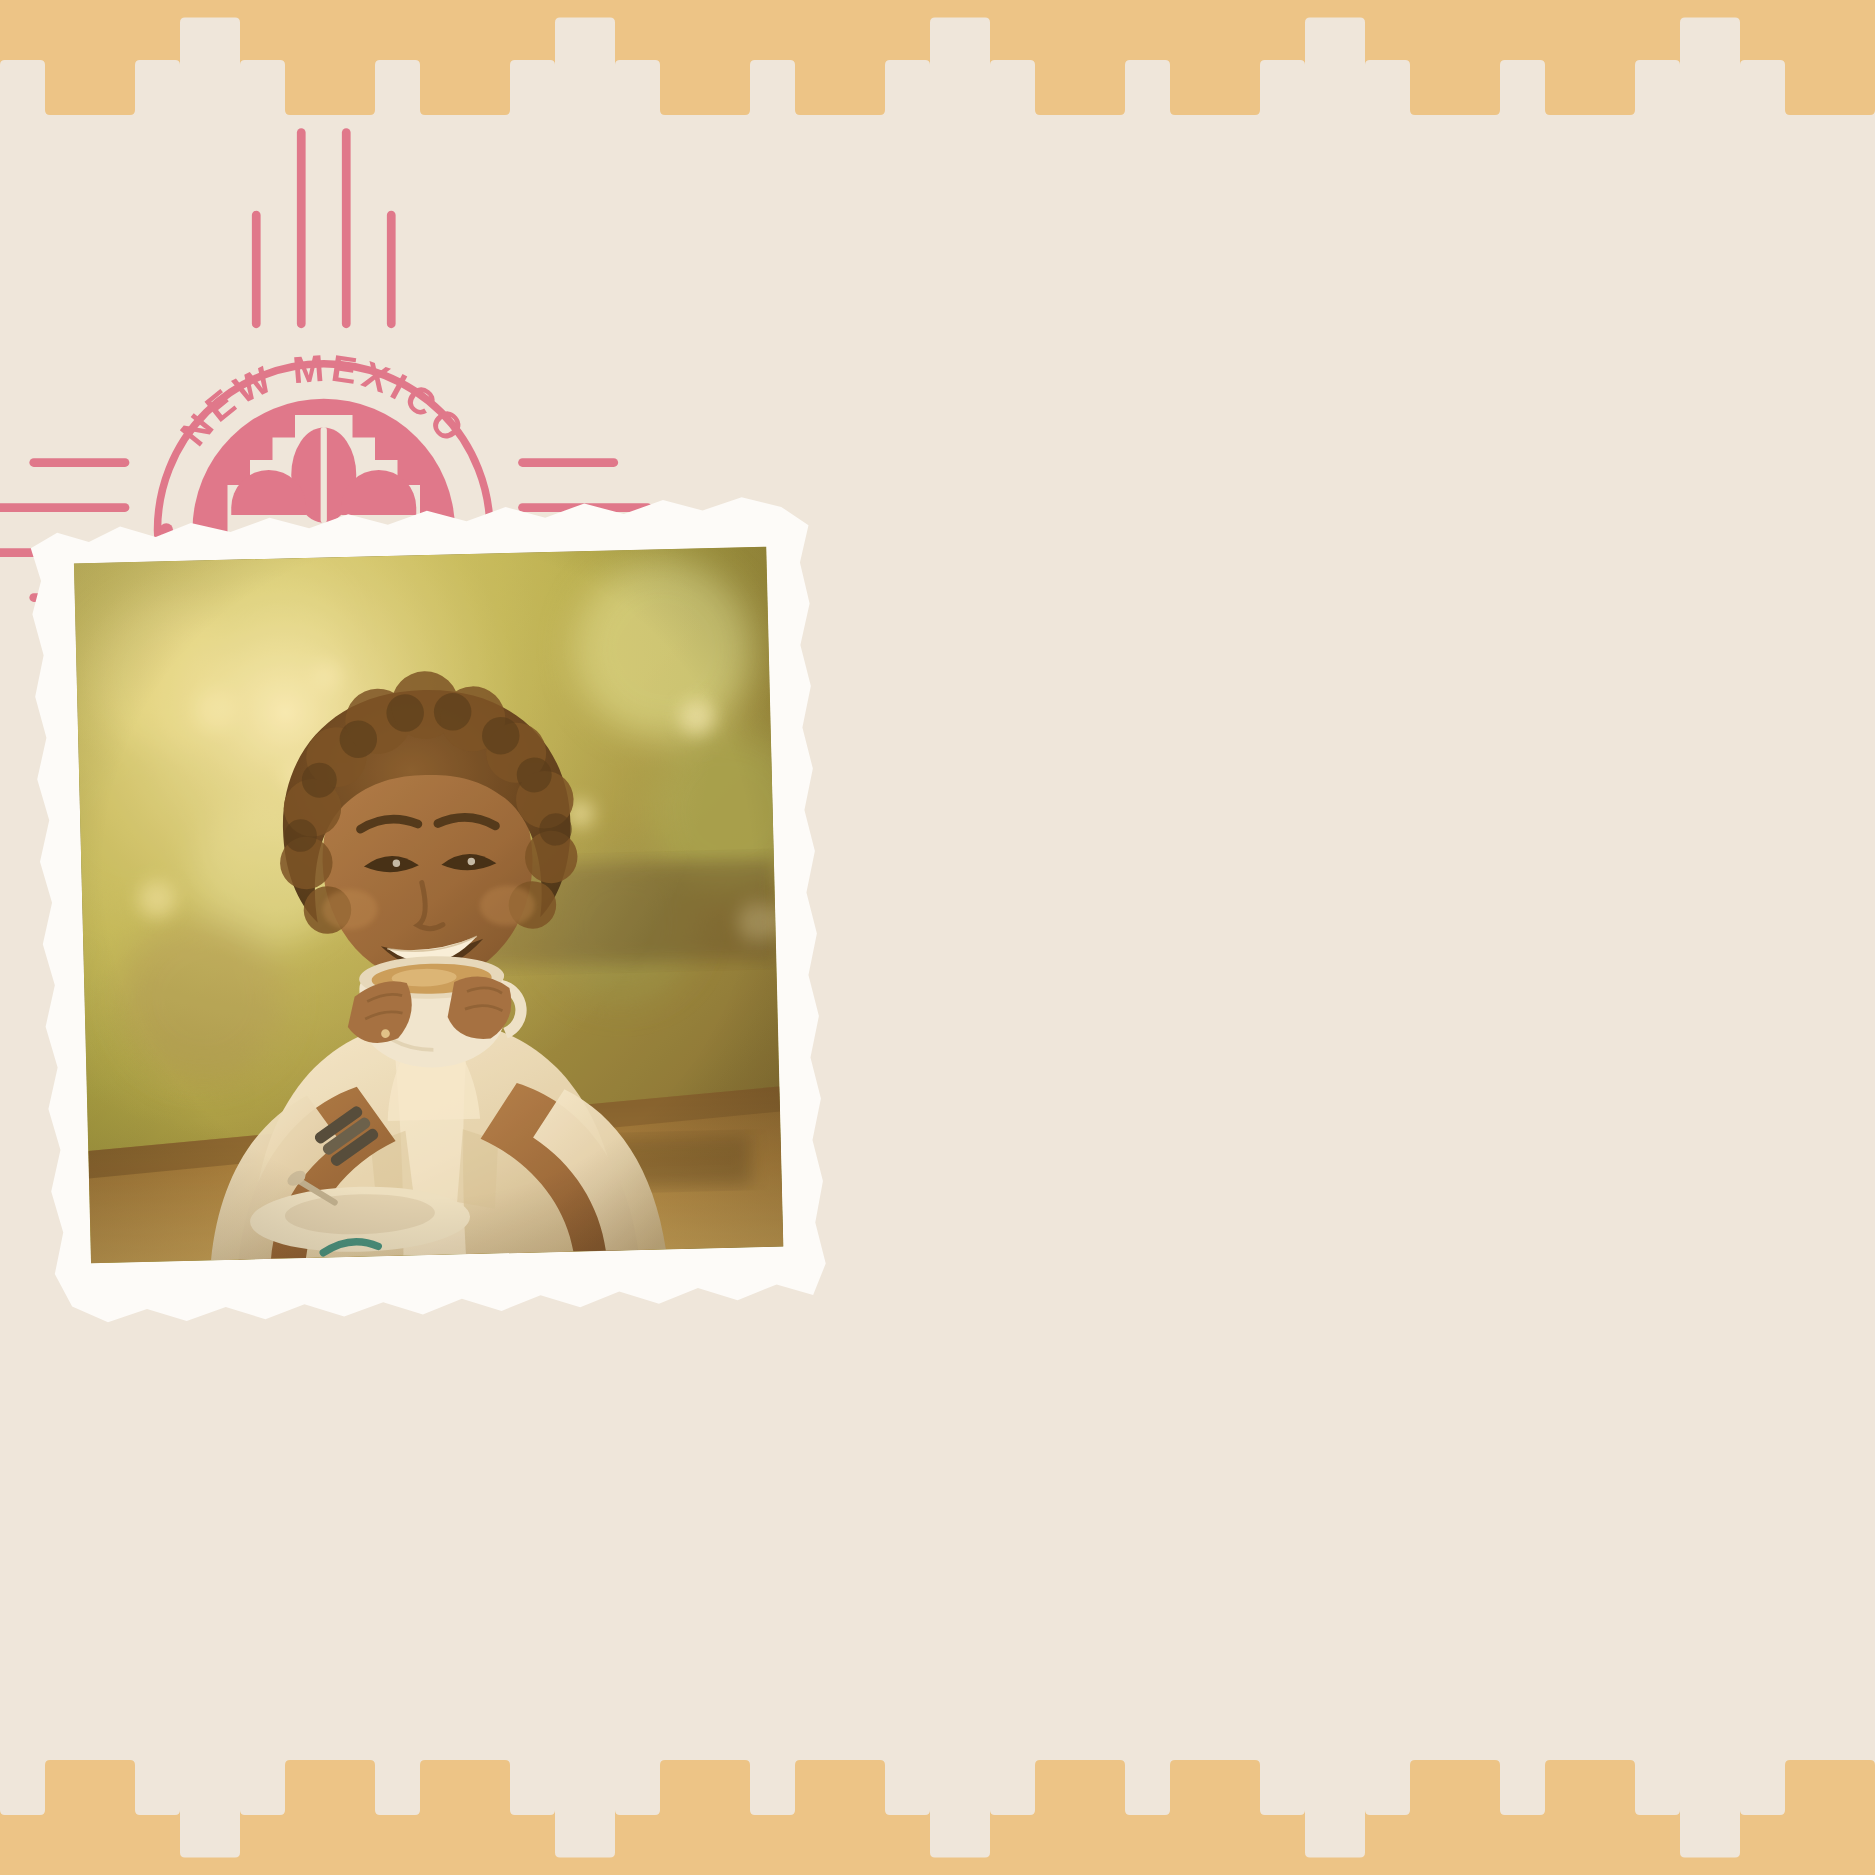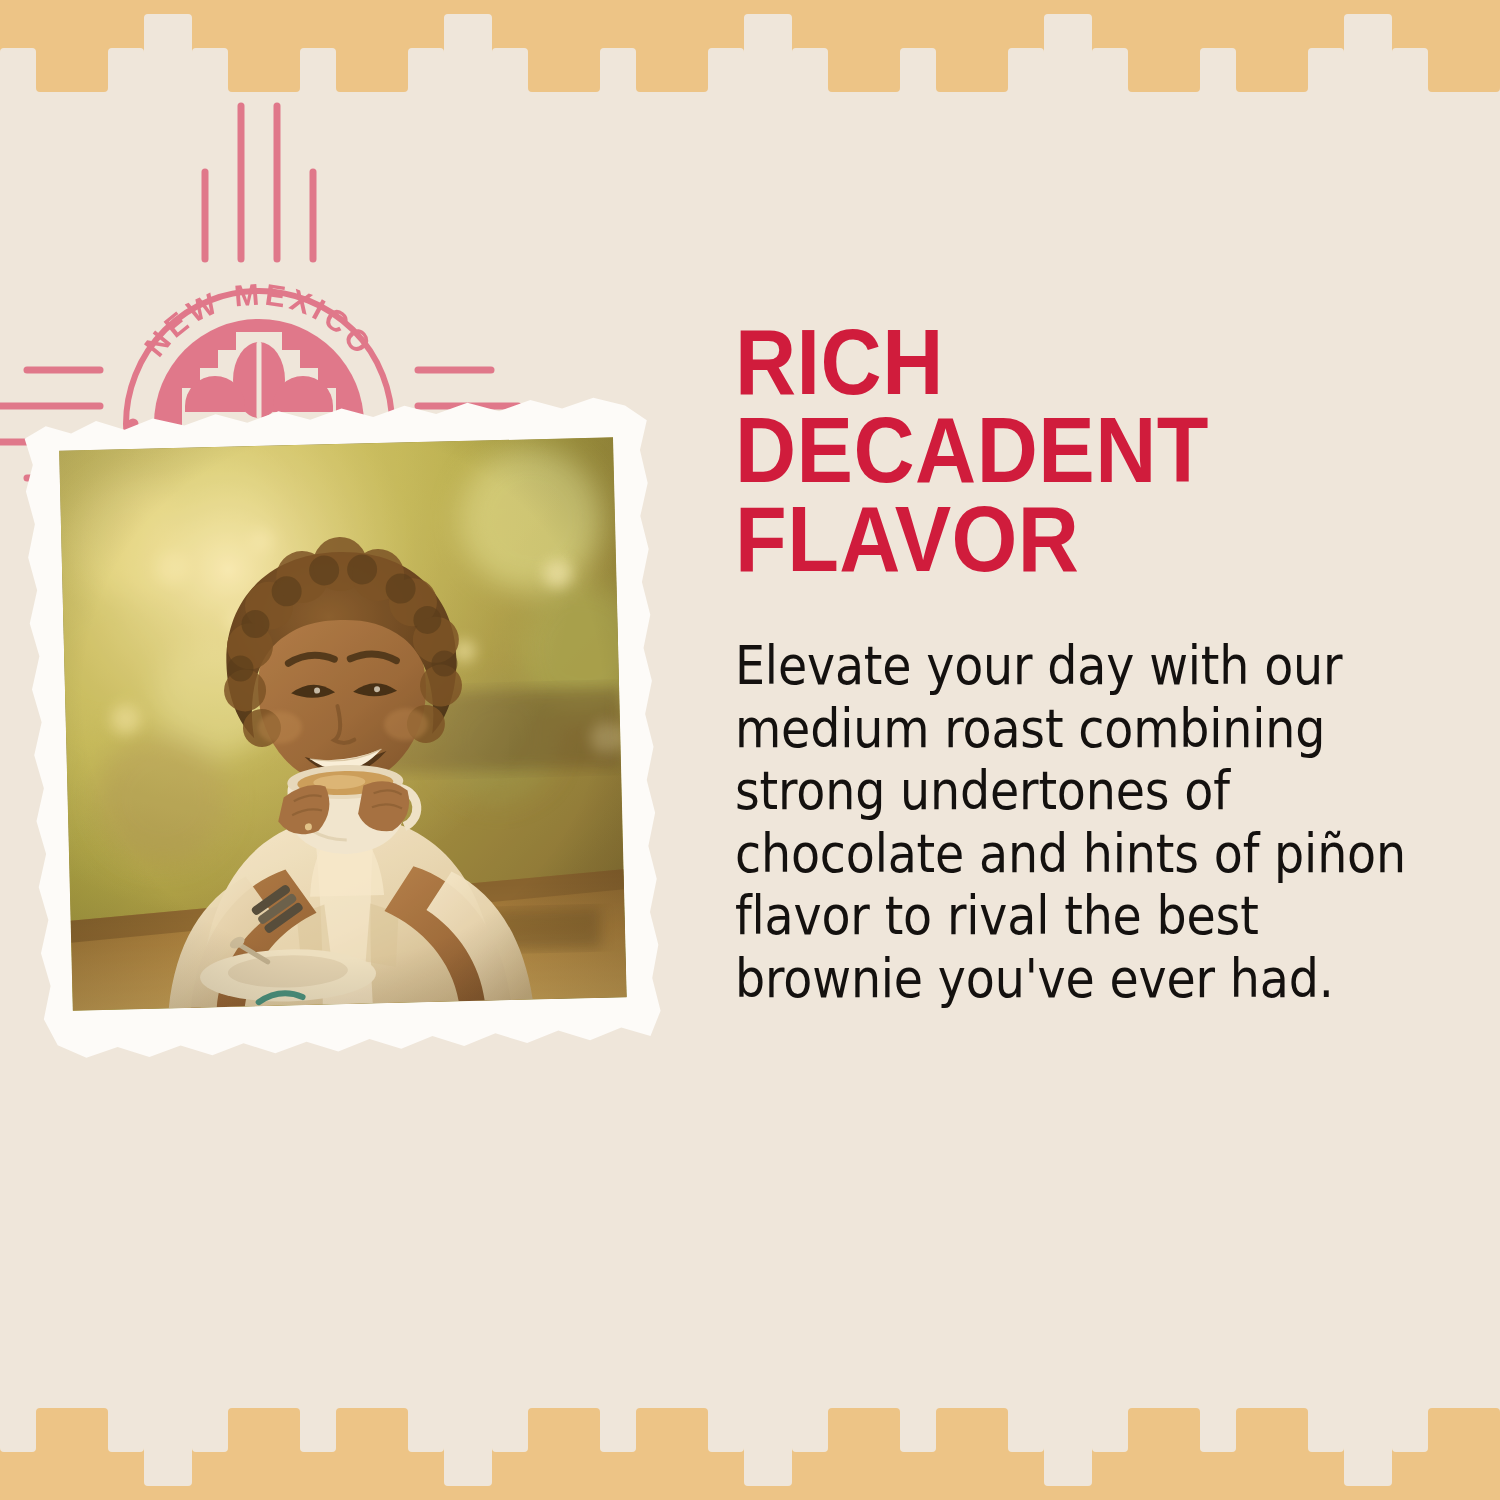--- a/index.html
+++ b/index.html
@@ -383,20 +383,14 @@
         <rect width="554" height="560" fill="#e8b44a" opacity="0.16"></rect>
         <radialGradient id="vig" cx="0.5" cy="0.45" r="0.78">
           <stop offset="60%" stop-color="#000" stop-opacity="0"></stop>
           <stop offset="100%" stop-color="#3a2a10" stop-opacity="0.3"></stop>
         </radialGradient>
         <rect width="554" height="560" fill="url(#vig)"></rect>
       </svg>
     </div>
   </div>
 
-  <div id="text-col">
-    <h1 id="headline">RICH
-DECADENT
-FLAVOR</h1>
-    <p id="body-copy">Elevate your day with our medium roast combining strong undertones of chocolate and hints of piñon flavor to rival the best brownie you've ever had.</p>
-  </div>
 
 </div>
 
 </body></html>

